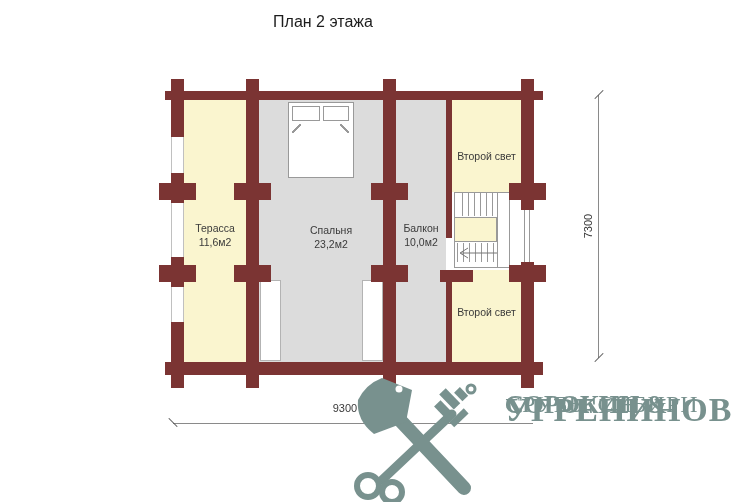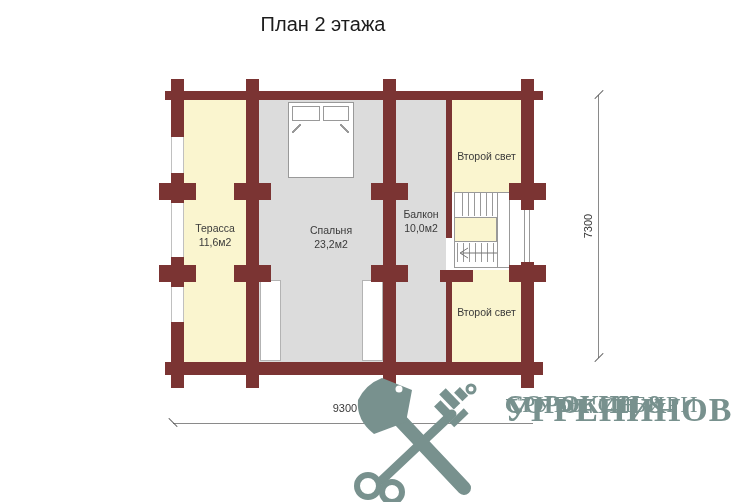--- a/index.html
+++ b/index.html
@@ -7,21 +7,21 @@
     --dim:#8a8a8a; --text:#3a3a3a; --logo:#78918e; --title:#1c1c1c;
   }
   html,body{margin:0;padding:0;background:#fff;}
   #stage{position:relative;width:753px;height:502px;background:#fff;overflow:hidden;
          font-family:"Liberation Sans",sans-serif;}
   #stage div{position:absolute;box-sizing:border-box;}
   .wl{background:var(--wall);}
   .room-cream{background:var(--cream);}
   .room-gray{background:var(--gray);}
   .white{background:#fff;}
-  .title{left:0;top:13px;width:646px;text-align:center;font-size:20px;color:var(--title);}
+  .title{left:0;top:13px;width:646px;text-align:center;font-size:16px;color:var(--title);}
   .rlabel{color:var(--text);font-size:10.5px;line-height:1.3;text-align:center;white-space:nowrap;}
   .niche{background:#fff;border:1px solid #b3b3b3;}
   .opening{background:#fff;border-left:1px solid #c0c0c0;border-right:1px solid #c0c0c0;}
   .bed{background:#fff;border:1.5px solid var(--outline);}
   .pillow{background:#fff;border:1px solid var(--outline);}
   .fold-l{background:linear-gradient(135deg,transparent 44%,var(--outline) 44%,var(--outline) 56%,transparent 56%);}
   .fold-r{background:linear-gradient(45deg,transparent 44%,var(--outline) 44%,var(--outline) 56%,transparent 56%);}
   .stairbox{background:#fff;border:1px solid var(--outline);}
   .treads{background-image:repeating-linear-gradient(to right,var(--outline) 0,var(--outline) 1px,transparent 1px,transparent 6px);}
   .island{background:var(--cream);border:1px solid var(--outline);}
@@ -115,21 +115,21 @@
   </div>
 
   <div class="rlabel" style="left:184px;top:222px;width:62px;text-align:center;">
     <div style="position:static">Терасса</div>
     <div style="position:static">11,6м2</div>
   </div>
   <div class="rlabel" style="left:259px;top:224px;width:144px;">
     <div style="position:static">Спальня</div>
     <div style="position:static">23,2м2</div>
   </div>
-  <div class="rlabel" style="left:388px;top:208px;width:66px;">
+  <div class="rlabel" style="left:388px;top:222px;width:66px;">
     <div style="position:static">Балкон</div>
     <div style="position:static">10,0м2</div>
   </div>
   <div class="rlabel" style="left:447px;top:150px;width:79px;">Второй свет</div>
   <div class="rlabel" style="left:447px;top:306px;width:79px;">Второй свет</div>
 
   <div class="dline" style="left:598px;top:95px;width:1px;height:263px;"></div>
   <div class="tick" style="left:593px;top:94px;transform:rotate(-45deg);"></div>
   <div class="tick" style="left:593px;top:357px;transform:rotate(-45deg);"></div>
   <div class="dimtext vdimtext" style="left:571px;top:219px;width:36px;height:14px;">7300</div>

